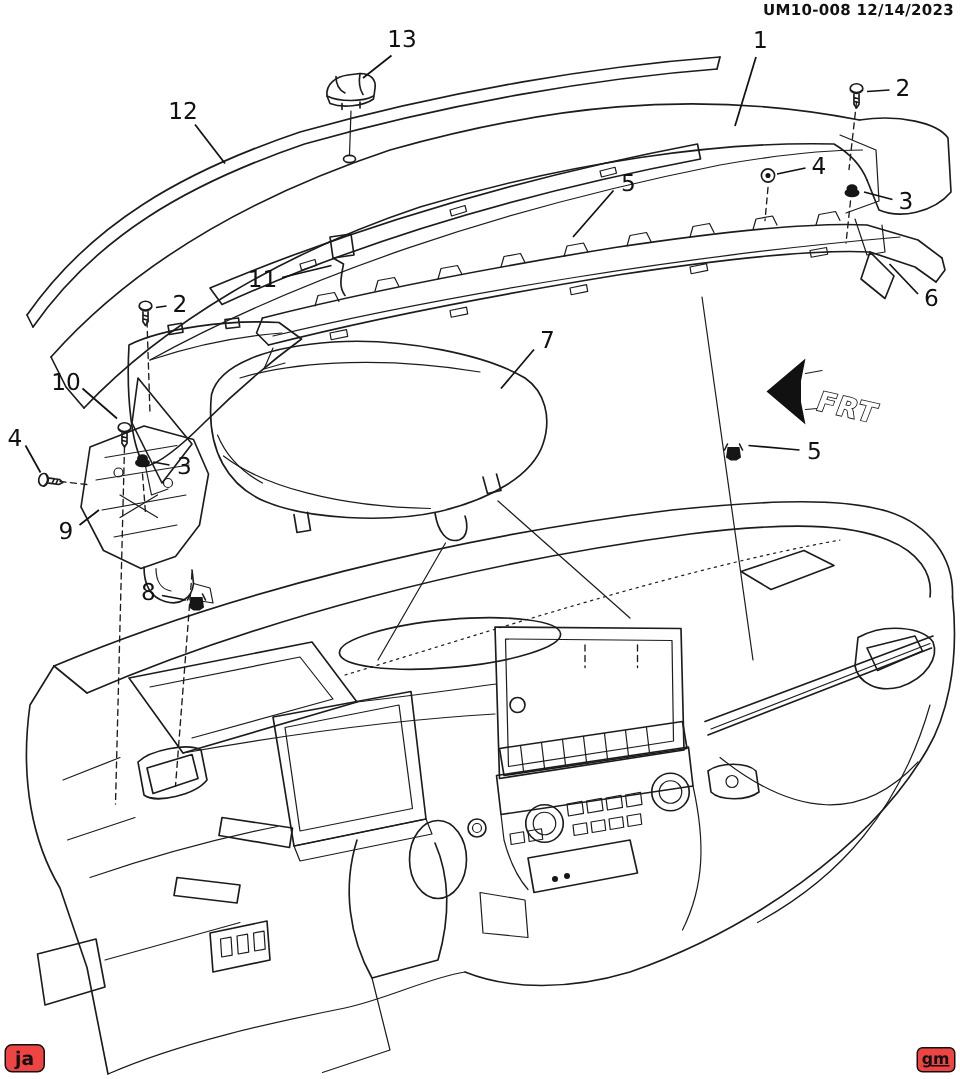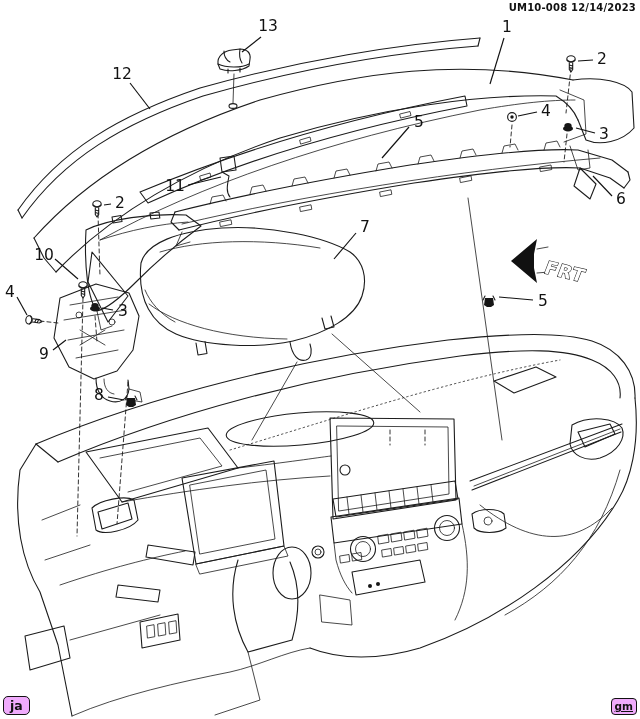--- a/index.html
+++ b/index.html
@@ -7,21 +7,21 @@
          font-family:"DejaVu Sans",sans-serif;}
   svg{position:absolute;left:0;top:0;}
   .lineart path,.lineart ellipse,.lineart circle,.lineart rect,.lineart line,.lineart polyline{
       stroke:#1c1c1c;stroke-width:1.1;fill:none;stroke-linecap:round;stroke-linejoin:round;}
   .lineart .dark{fill:#161616;stroke:none;}
   .lineart .dashed{stroke-dasharray:4,3;stroke-width:.9;}
   .lineart .dotted{stroke-dasharray:1.5,3;stroke-width:.8;}
   .lineart .thin{stroke-width:.8;}
   .header{position:absolute;top:2px;right:4px;font-size:10px;font-weight:bold;
           color:#111;letter-spacing:.2px;white-space:nowrap;}
-  .mark{position:absolute;bottom:4px;border:1.7px solid #111;color:#111;background:#f0abfc;
+  .mark{position:absolute;bottom:4px;border:1.7px solid #111;color:#111;background:#ef4444;
         font-weight:bold;line-height:1.4;}
   .mark-ja{left:3px;border-radius:5px;padding:0 6px;font-size:12.5px;}
   .mark-gm{right:3px;border-radius:4px;padding:0 3px;font-size:10.5px;text-decoration:underline;}
   #callouts text{font-family:"DejaVu Sans",sans-serif;font-size:15.5px;fill:#111;
                  text-anchor:middle;dominant-baseline:central;}
   #callouts line{stroke:#111;stroke-width:1.15;}
   .frt-text{font-size:18px;font-weight:bold;fill:#fff;stroke:#111;stroke-width:1.1;
             paint-order:stroke;letter-spacing:1px;}
 </style>
 </head>

